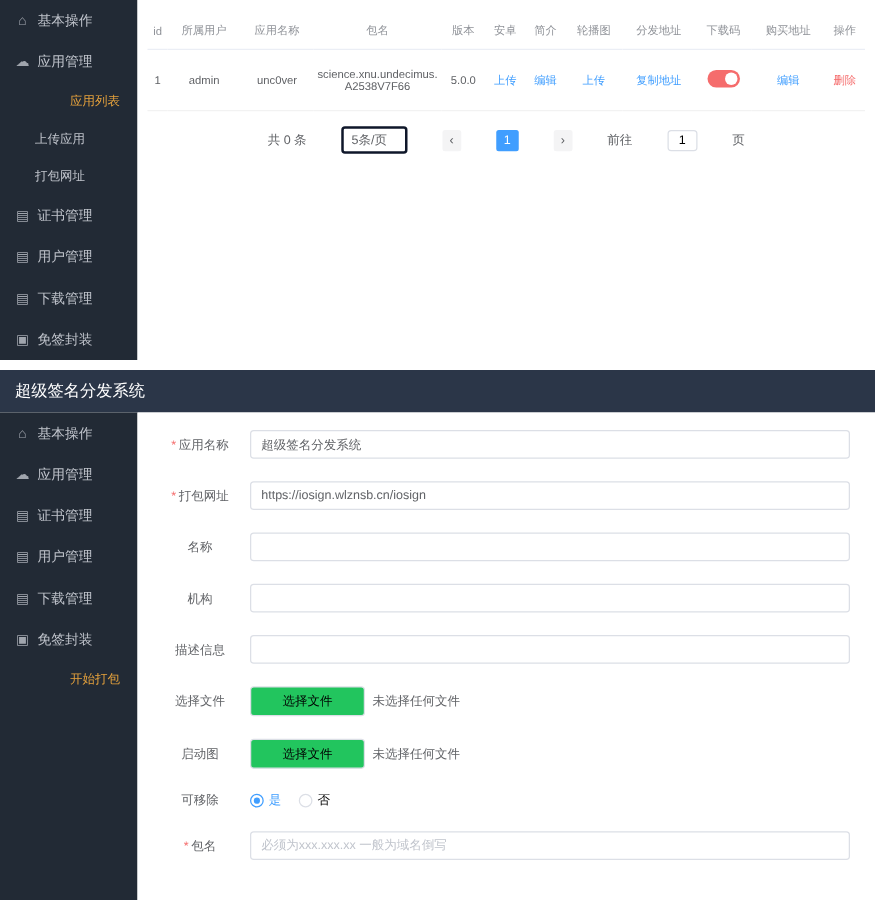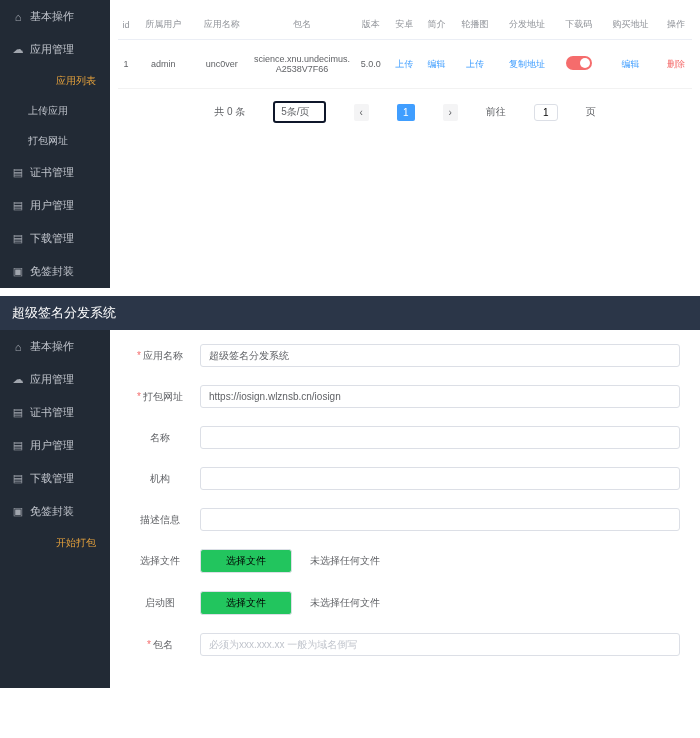--- a/index.html
+++ b/index.html
@@ -25,21 +25,21 @@
   .pgin { width:24px; border:1px solid #dcdfe6; border-radius:3px; text-align:center; padding:2px; font-size:10px; }
   
   .titlebar { background:#2b3648; color:#fff; padding:8px 12px; font-size:13px; }
   .form { padding:14px 20px; }
   .row { display:flex; align-items:center; margin-bottom:18px; }
   .lbl { width:70px; text-align:center; font-size:10px; color:#606266; padding-right:10px; }
   .lbl .req { color:#f56c6c; margin-right:2px; }
   .inp { flex:1; border:1px solid #dcdfe6; border-radius:3px; padding:5px 8px; font-size:10px; color:#606266; background:#fff; }
   .inp::placeholder { color:#c0c4cc; }
   .filebtn { border:1px solid #dcdfe6; padding:4px 25px; font-size:10px; background:#22c55e; border-radius:3px; cursor:pointer; }
-  .filetxt { font-size:10px; color:#606266; margin-left:18px; }
+  .filetxt { font-size:10px; color:#606266; margin-left:6px; }
   .radio { display:inline-flex; align-items:center; gap:4px; font-size:10px; margin-right:14px; }
   .rdot { width:11px; height:11px; border:1px solid #dcdfe6; border-radius:50%; display:inline-flex; align-items:center; justify-content:center; }
   .rdot.on { border-color:#409eff; }
   .rdot.on::after { content:""; width:5px; height:5px; background:#409eff; border-radius:50%; }
   .divider { height:8px; background:#fff; }
 </style>
 </head>
 <body>
 
 <div class="app">
@@ -178,18 +178,29 @@
       <div class="lbl"><span>选择文件</span></div>
       <button class="filebtn">选择文件</button>
       <span class="filetxt">未选择任何文件</span>
     </div>
     <div class="row">
       <div class="lbl"><span>启动图</span></div>
       <button class="filebtn">选择文件</button>
       <span class="filetxt">未选择任何文件</span>
     </div>
     <div class="row">
+      <div class="lbl"><span>可移除</span></div>
+      <label class="radio">
+          <span class="rdot on"></span>
+          <span style="color:#409eff">是</span>
+        </label>
+      <label class="radio">
+          <span class="rdot"></span>
+          <span>否</span>
+        </label>
+    </div>
+    <div class="row">
       <div class="lbl"><span class="req">*</span><span>包名</span></div>
       <input class="inp" placeholder="必须为xxx.xxx.xx 一般为域名倒写" style="">
     </div>
 
   </div>
 </div>
 
 </body></html>

